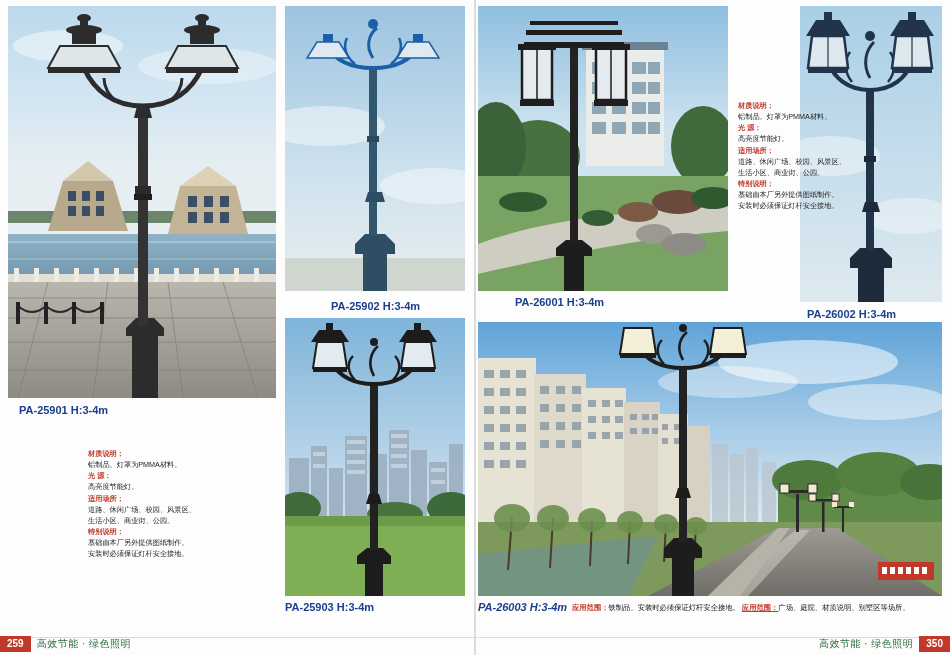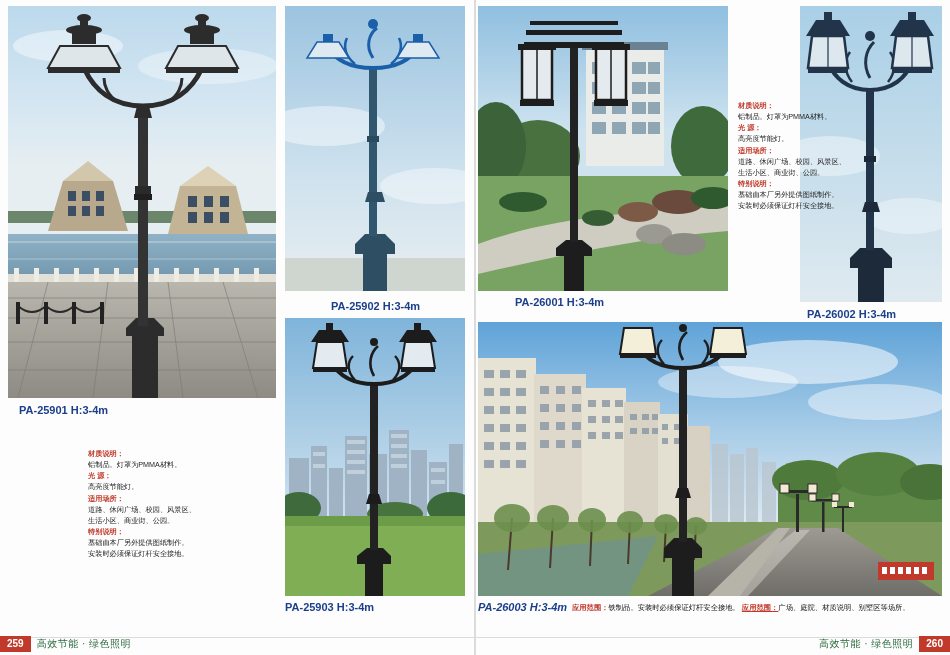--- a/index.html
+++ b/index.html
@@ -622,15 +622,15 @@
 
   <div class="footline"></div>
 
   <div class="foot left">
     <div class="pagenum">259</div>
     <div class="foottext">高效节能 · 绿色照明</div>
   </div>
 
   <div class="foot right">
     <div class="foottext">高效节能 · 绿色照明</div>
-    <div class="pagenum">260</div>
+    <div class="pagenum">350</div>
   </div>
 </div>
 
 </body></html>

